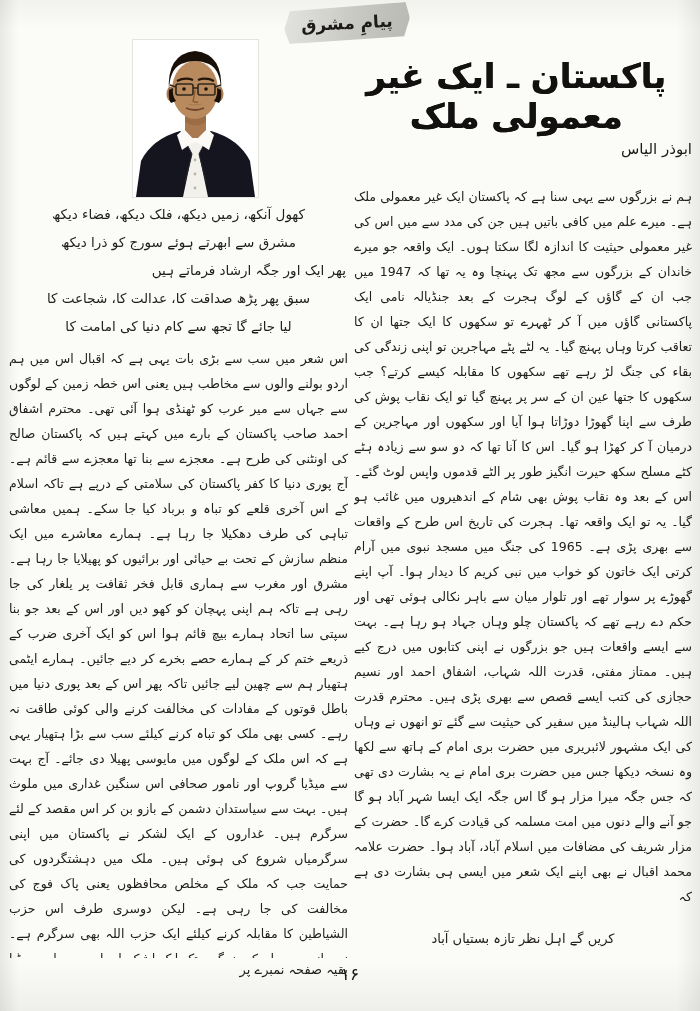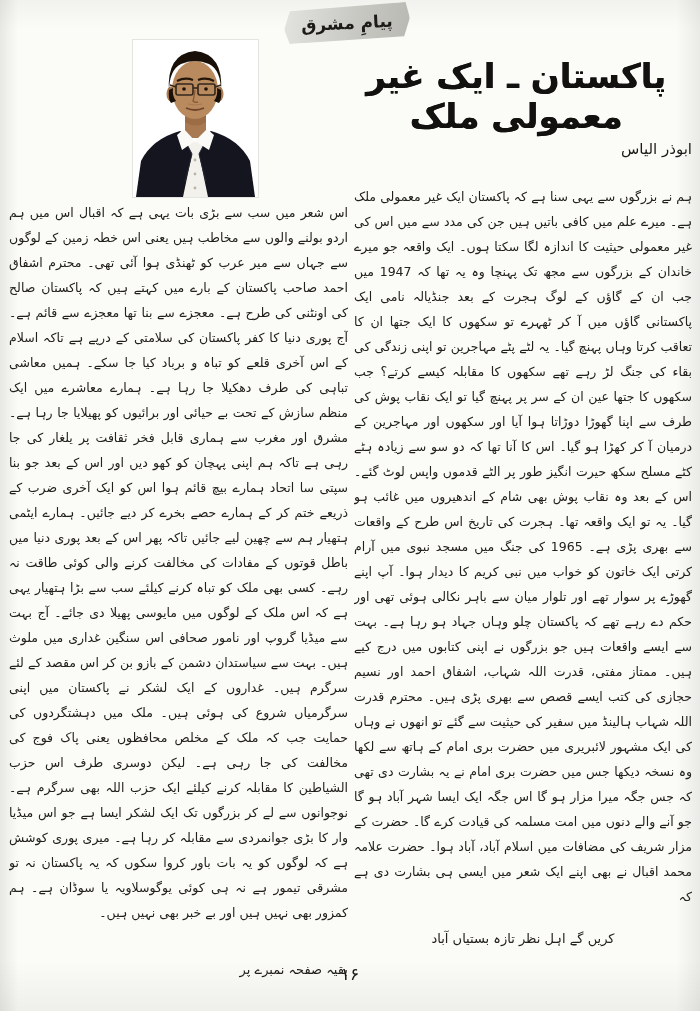--- a/index.html
+++ b/index.html
@@ -116,20 +116,27 @@
 
   <div class="col col-right">
     <p class="body-text">ہم نے بزرگوں سے یہی سنا ہے کہ پاکستان ایک غیر معمولی ملک ہے۔ میرے علم میں کافی باتیں ہیں جن کی مدد سے میں اس کی غیر معمولی حیثیت کا اندازہ لگا سکتا ہوں۔ ایک واقعہ جو میرے خاندان کے بزرگوں سے مجھ تک پہنچا وہ یہ تھا کہ 1947 میں جب ان کے گاؤں کے لوگ ہجرت کے بعد جنڈیالہ نامی ایک پاکستانی گاؤں میں آ کر ٹھہرے تو سکھوں کا ایک جتھا ان کا تعاقب کرتا وہاں پہنچ گیا۔ یہ لٹے پٹے مہاجرین تو اپنی زندگی کی بقاء کی جنگ لڑ رہے تھے سکھوں کا مقابلہ کیسے کرتے؟ جب سکھوں کا جتھا عین ان کے سر پر پہنچ گیا تو ایک نقاب پوش کی طرف سے اپنا گھوڑا دوڑاتا ہوا آیا اور سکھوں اور مہاجرین کے درمیان آ کر کھڑا ہو گیا۔ اس کا آنا تھا کہ دو سو سے زیادہ ہٹے کٹے مسلح سکھ حیرت انگیز طور پر الٹے قدموں واپس لوٹ گئے۔ اس کے بعد وہ نقاب پوش بھی شام کے اندھیروں میں غائب ہو گیا۔ یہ تو ایک واقعہ تھا۔ ہجرت کی تاریخ اس طرح کے واقعات سے بھری پڑی ہے۔ 1965 کی جنگ میں مسجد نبوی میں آرام کرتی ایک خاتون کو خواب میں نبی کریم کا دیدار ہوا۔ آپ اپنے گھوڑے پر سوار تھے اور تلوار میان سے باہر نکالی ہوئی تھی اور حکم دے رہے تھے کہ پاکستان چلو وہاں جہاد ہو رہا ہے۔ بہت سے ایسے واقعات ہیں جو بزرگوں نے اپنی کتابوں میں درج کیے ہیں۔ ممتاز مفتی، قدرت اللہ شہاب، اشفاق احمد اور نسیم حجازی کی کتب ایسے قصص سے بھری پڑی ہیں۔ محترم قدرت اللہ شہاب ہالینڈ میں سفیر کی حیثیت سے گئے تو انھوں نے وہاں کی ایک مشہور لائبریری میں حضرت بری امام کے ہاتھ سے لکھا وہ نسخہ دیکھا جس میں حضرت بری امام نے یہ بشارت دی تھی کہ جس جگہ میرا مزار ہو گا اس جگہ ایک ایسا شہر آباد ہو گا جو آنے والے دنوں میں امت مسلمہ کی قیادت کرے گا۔ حضرت کے مزار شریف کی مضافات میں اسلام آباد، آباد ہوا۔ حضرت علامہ محمد اقبال نے بھی اپنے ایک شعر میں ایسی ہی بشارت دی ہے کہ</p>
     <div class="verse">
       <div class="verse-line">کریں گے اہل نظر تازہ بستیاں آباد</div>
     </div>
 
   </div>
 
   <div class="col col-left">
+    <div class="poem">
+      <div class="poem-line">کھول آنکھ، زمیں دیکھ، فلک دیکھ، فضاء دیکھ</div>
+      <div class="poem-line">مشرق سے ابھرتے ہوئے سورج کو ذرا دیکھ</div>
+      <div class="poem-line">پھر ایک اور جگہ ارشاد فرماتے ہیں</div>
+      <div class="poem-line">سبق پھر پڑھ صداقت کا، عدالت کا، شجاعت کا</div>
+      <div class="poem-line">لیا جائے گا تجھ سے کام دنیا کی امامت کا</div>
+    </div>
     <p class="body-text">اس شعر میں سب سے بڑی بات یہی ہے کہ اقبال اس میں ہم اردو بولنے والوں سے مخاطب ہیں یعنی اس خطہ زمین کے لوگوں سے جہاں سے میر عرب کو ٹھنڈی ہوا آئی تھی۔ محترم اشفاق احمد صاحب پاکستان کے بارے میں کہتے ہیں کہ پاکستان صالح کی اونٹنی کی طرح ہے۔ معجزے سے بنا تھا معجزے سے قائم ہے۔ آج پوری دنیا کا کفر پاکستان کی سلامتی کے درپے ہے تاکہ اسلام کے اس آخری قلعے کو تباہ و برباد کیا جا سکے۔ ہمیں معاشی تباہی کی طرف دھکیلا جا رہا ہے۔ ہمارے معاشرے میں ایک منظم سازش کے تحت بے حیائی اور برائیوں کو پھیلایا جا رہا ہے۔ مشرق اور مغرب سے ہماری قابل فخر ثقافت پر یلغار کی جا رہی ہے تاکہ ہم اپنی پہچان کو کھو دیں اور اس کے بعد جو بنا سپتی سا اتحاد ہمارے بیچ قائم ہوا اس کو ایک آخری ضرب کے ذریعے ختم کر کے ہمارے حصے بخرے کر دیے جائیں۔ ہمارے ایٹمی ہتھیار ہم سے چھین لیے جائیں تاکہ پھر اس کے بعد پوری دنیا میں باطل قوتوں کے مفادات کی مخالفت کرنے والی کوئی طاقت نہ رہے۔ کسی بھی ملک کو تباہ کرنے کیلئے سب سے بڑا ہتھیار یہی ہے کہ اس ملک کے لوگوں میں مایوسی پھیلا دی جائے۔ آج بہت سے میڈیا گروپ اور نامور صحافی اس سنگین غداری میں ملوث ہیں۔ بہت سے سیاستدان دشمن کے بازو بن کر اس مقصد کے لئے سرگرم ہیں۔ غداروں کے ایک لشکر نے پاکستان میں اپنی سرگرمیاں شروع کی ہوئی ہیں۔ ملک میں دہشتگردوں کی حمایت جب کہ ملک کے مخلص محافظوں یعنی پاک فوج کی مخالفت کی جا رہی ہے۔ لیکن دوسری طرف اس حزب الشیاطین کا مقابلہ کرنے کیلئے ایک حزب اللہ بھی سرگرم ہے۔ نوجوانوں سے لے کر بزرگوں تک ایک لشکر ایسا ہے جو اس میڈیا وار کا بڑی جوانمردی سے مقابلہ کر رہا ہے۔ میری پوری کوشش ہے کہ لوگوں کو یہ بات باور کروا سکوں کہ یہ پاکستان نہ تو مشرقی تیمور ہے نہ ہی کوئی یوگوسلاویہ یا سوڈان ہے۔ ہم کمزور بھی نہیں ہیں اور بے خبر بھی نہیں ہیں۔</p>
   </div>
 
   <div class="continuation">بقیہ صفحہ نمبرے پر</div>
 
   <div class="page-number">۱۶</div>
 
 </div>
 
 </body></html>

